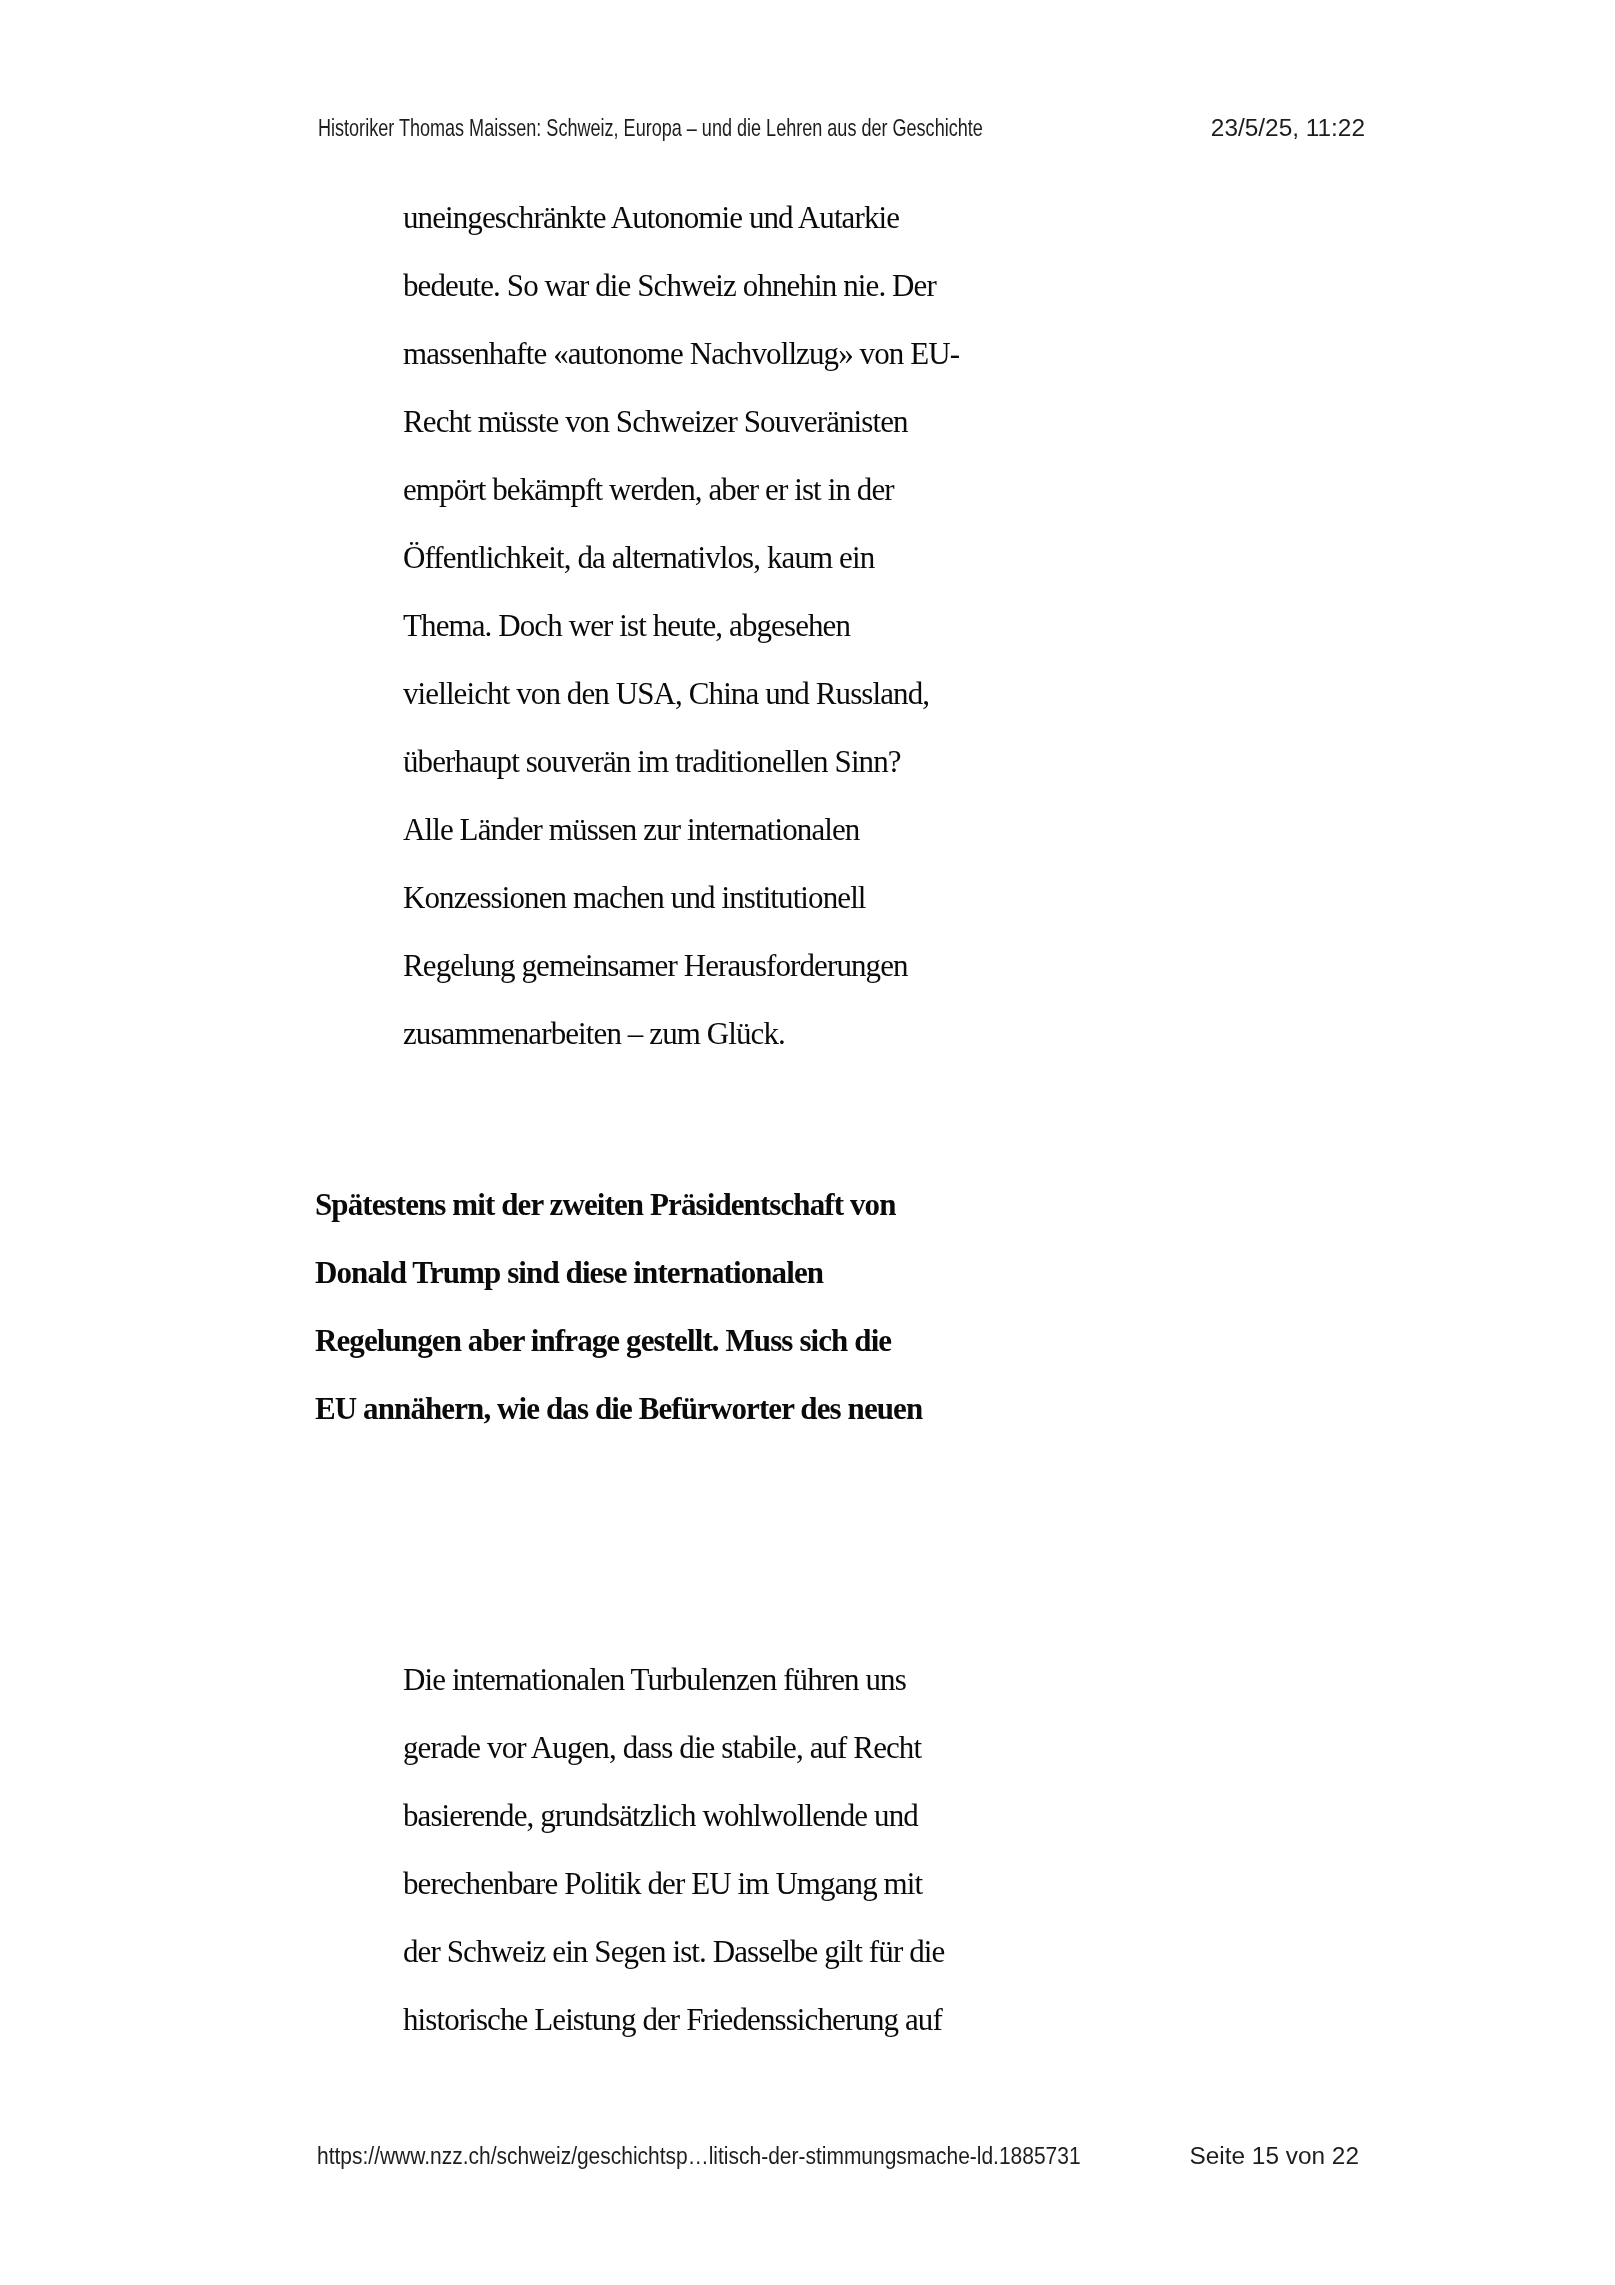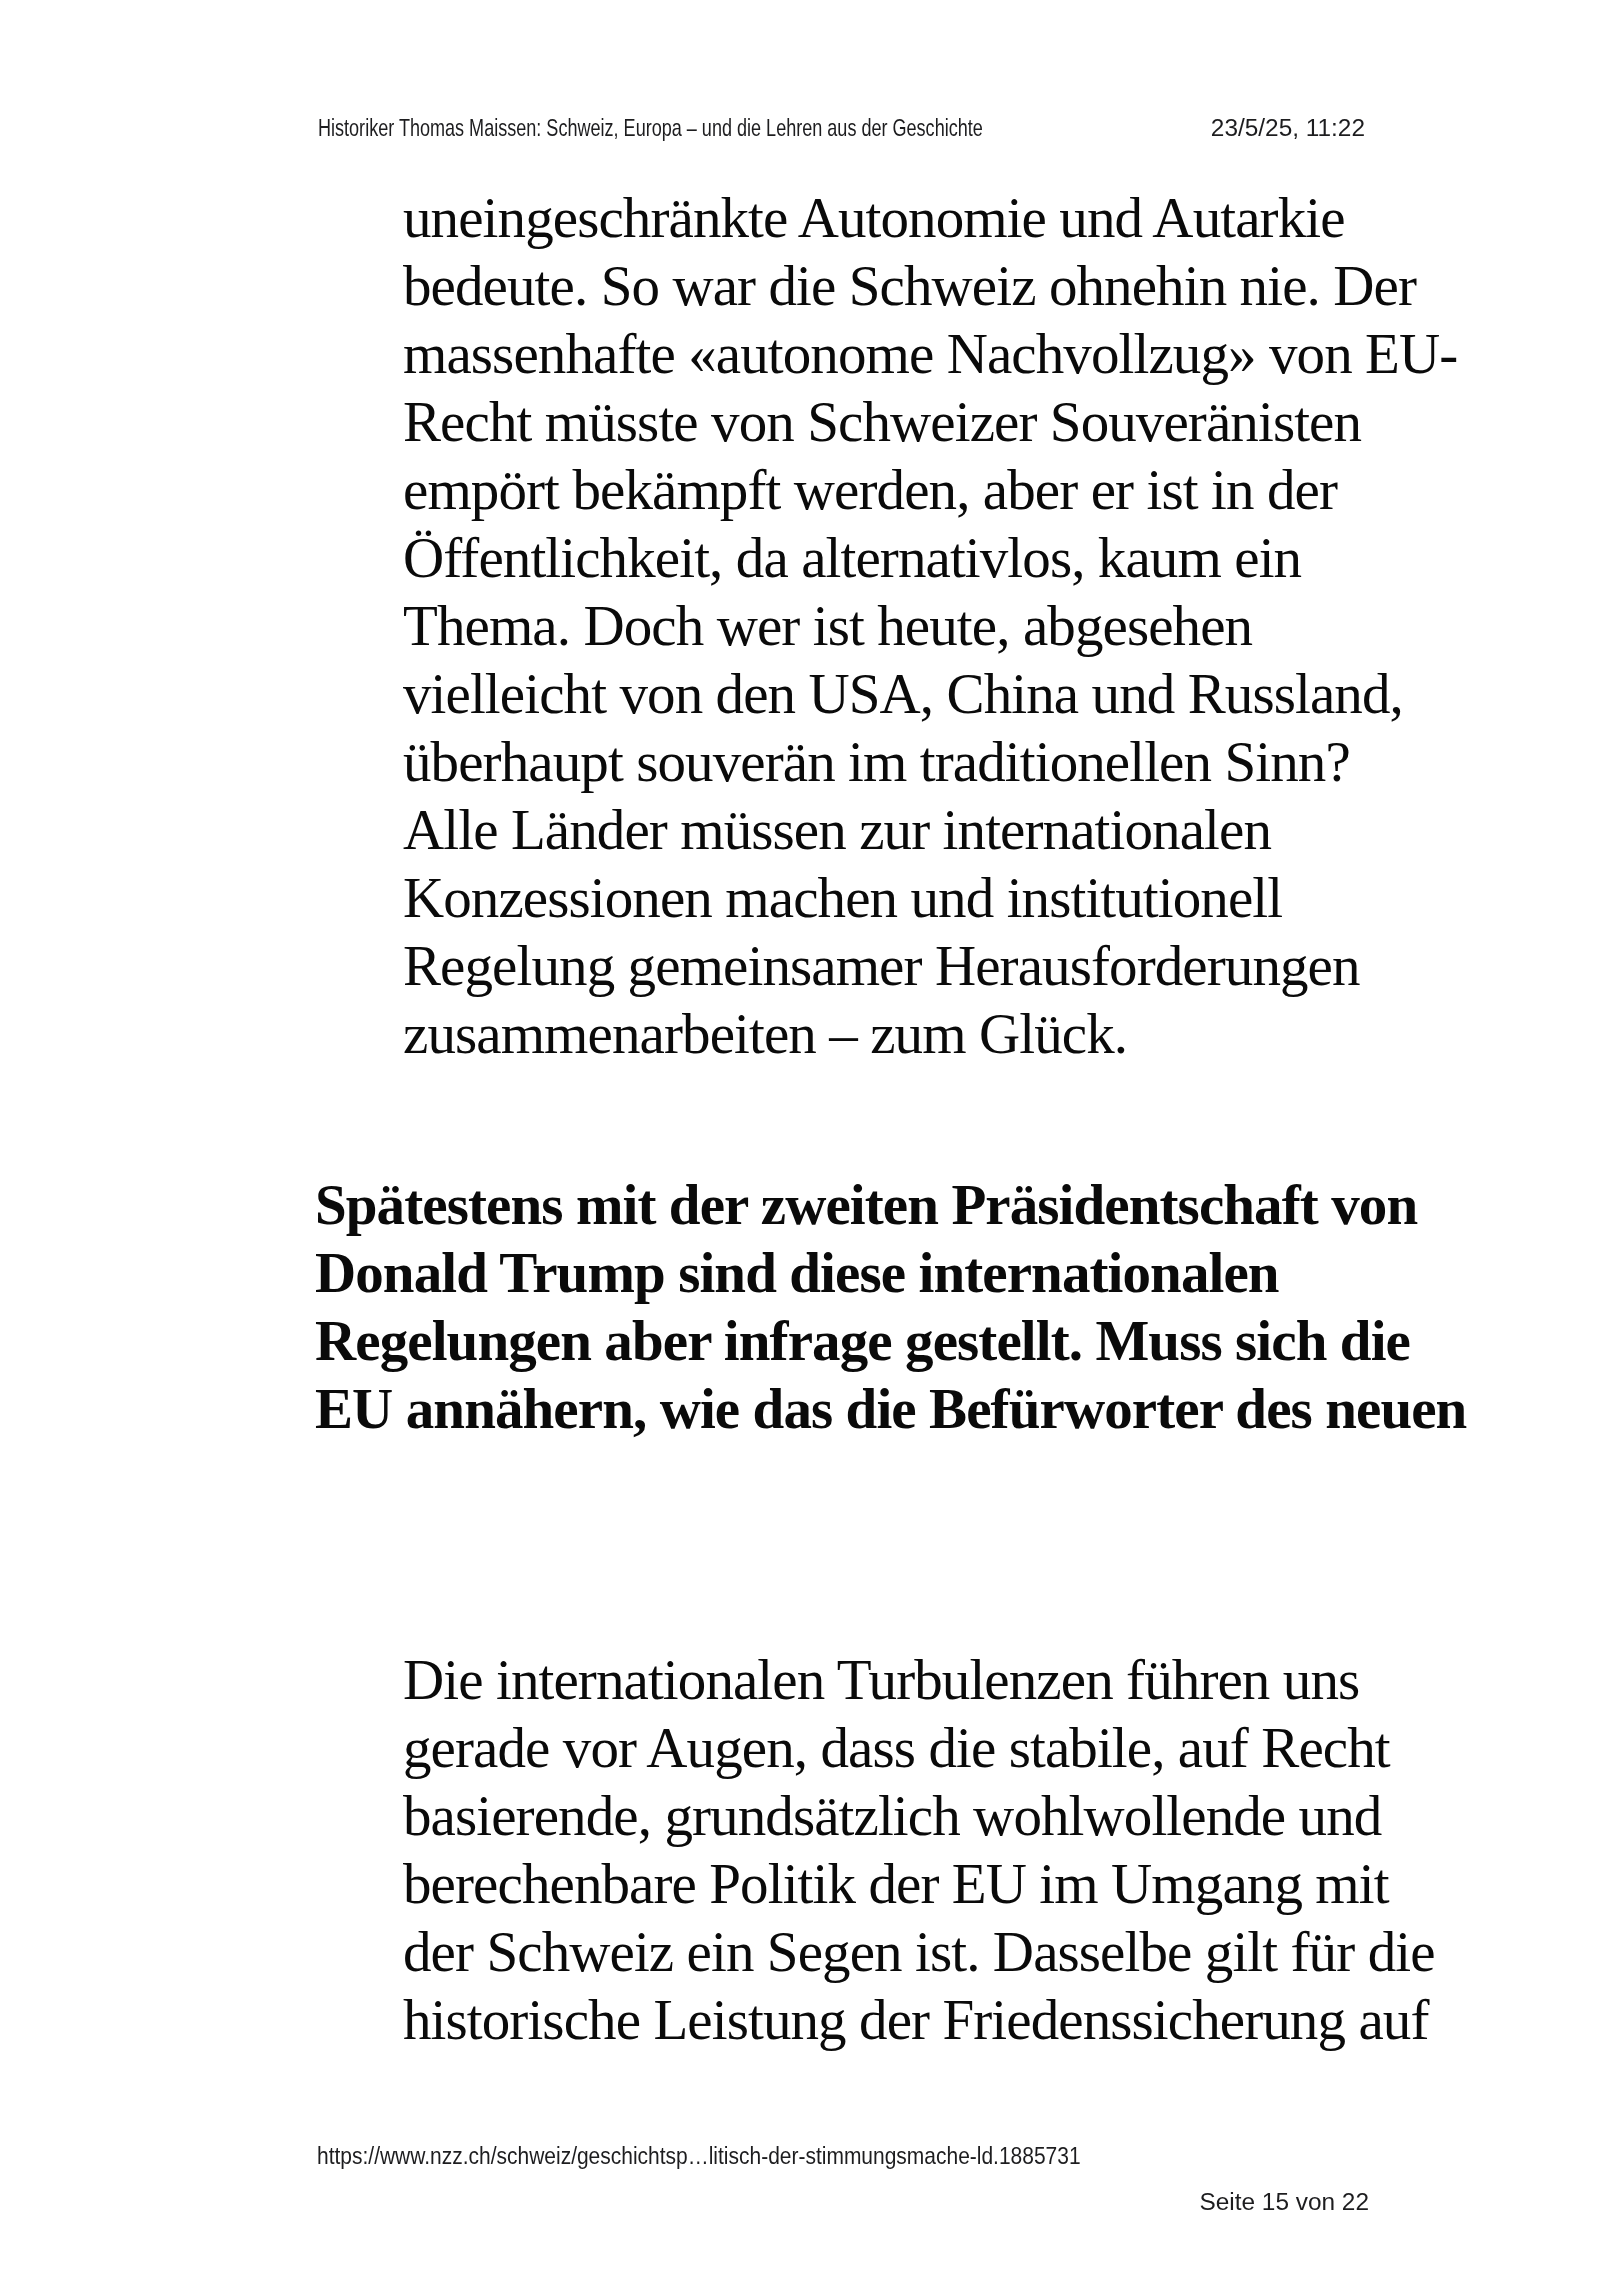--- a/index.html
+++ b/index.html
@@ -15,24 +15,24 @@
   .meta{
     position:absolute;
     font-family:"Liberation Sans",sans-serif;
     font-size:24.4px;
     color:#1d1d1f;
     white-space:nowrap;
   }
   .header-title{left:318px;top:114px;transform:scaleX(0.74);transform-origin:left top;}
   .header-datetime{right:295px;top:114px;}
   .footer-url{left:317px;top:2142px;transform:scaleX(0.86);transform-origin:left top;}
-  .footer-page{right:291px;top:2142px;margin-top:46px;}
+  .footer-page{right:301px;top:2142px;}
   .para{
     position:absolute;
-    font-size:57px;
+    font-size:31px;
     line-height:68px;
     letter-spacing:-0.9px;
   }
   .para .line{white-space:nowrap;}
   .answer{left:403px;width:923px;}
   .question{left:315px;width:1009px;font-weight:bold;}
   #para0{top:184px;}
   #para1{top:1171px;}
   #para2{top:1646px;}
 </style>

